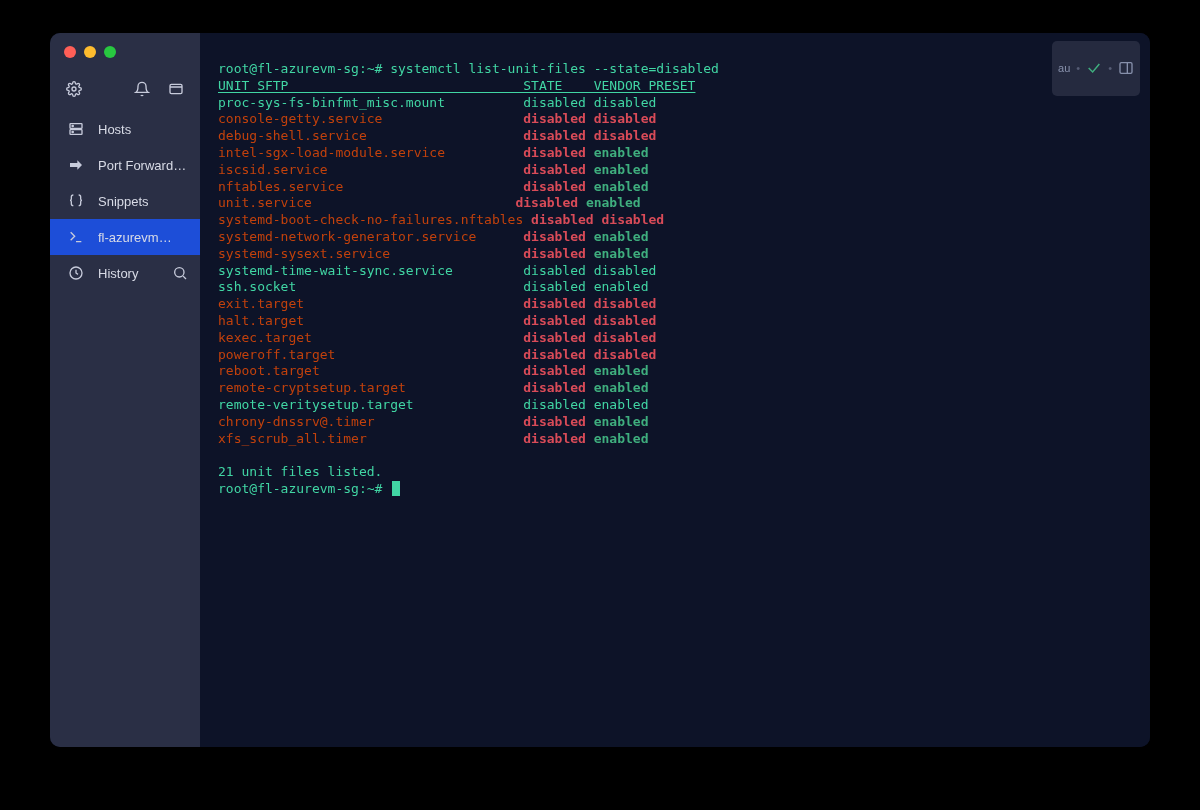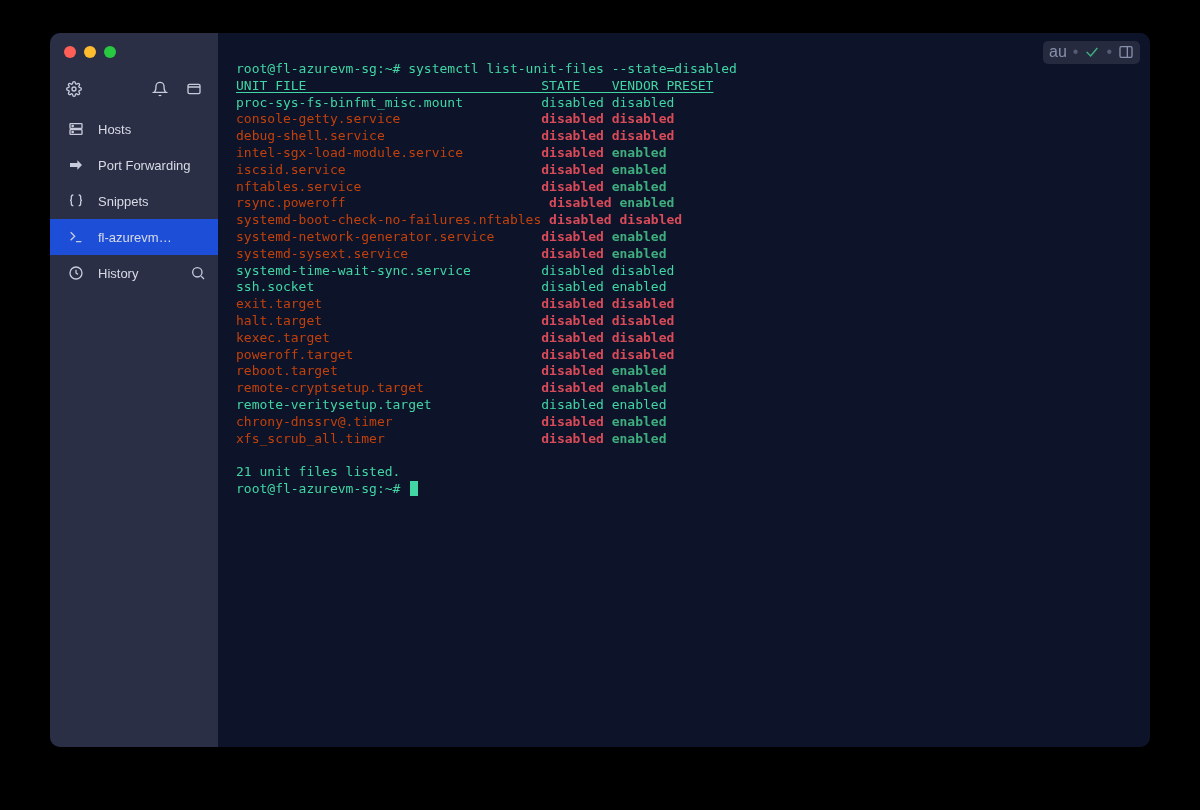--- a/index.html
+++ b/index.html
@@ -19,21 +19,21 @@
     margin-top: 33px;
     background: #0d1328;
     border-radius: 10px;
     display: flex;
     overflow: hidden;
     box-shadow: 0 10px 40px rgba(0,0,0,.6);
     position: relative;
   }
   
   .sidebar {
-    width: 168px;
+    width: 150px;
     background: #2a2f45;
     display: flex;
     flex-direction: column;
     font-family: -apple-system, BlinkMacSystemFont, 'Segoe UI', sans-serif;
     font-size: 13px;
     color: #dcdfea;
   }
   .titlebar {
     height: 38px;
     display: flex;
@@ -78,23 +78,23 @@
     overflow: hidden;
   }
   .titlebar-right {
     position: absolute;
     top: 8px; right: 10px;
     display: flex;
     align-items: center;
     gap: 6px;
     background: #252a3f;
     border-radius: 5px;
-    padding: 3px 6px;
+    padding: 19px 6px;
     color: #8790ab;
-    font-size: 16px;
+    font-size: 11px;
     font-family: -apple-system, sans-serif;
   }
   .titlebar-right .sep { color:#565c74; }
   .term-content { white-space: pre; font-family: ui-monospace, 'SF Mono', Menlo, Consolas, monospace; margin-top:14px;}
   .prompt { color: #41d6a4; }
   .cmd { color: #41d6a4; }
   .hdr { color: #41d6a4; text-decoration: underline; text-underline-offset: 2px; }
   .unit { color: #c2410c; }
   .state-db { color: #d94b58; font-weight: bold; }
   .vendor-db { color: #d94b58; font-weight: bold; }
@@ -207,28 +207,28 @@
         </span>
       <span class="sep">•</span>
       <span class="icon">
           <svg viewBox="0 0 24 24" fill="none" stroke="#8790ab" stroke-width="2">
             <rect x="3" y="4" width="18" height="16" rx="2"></rect>
             <line x1="14" y1="4" x2="14" y2="20"></line>
           </svg>
         </span>
     </div>
     <div class="term-content" id="term"><span class="prompt">root@fl-azurevm-sg:~#</span> <span class="cmd">systemctl list-unit-files --state=disabled</span>
-<span class="hdr">UNIT FILE                              STATE    VENDOR PRESET</span>
+<span class="hdr">UNIT SFTP                              STATE    VENDOR PRESET</span>
 <span class="link-row">proc-sys-fs-binfmt_misc.mount          disabled disabled      </span>
 <span class="unit">console-getty.service                  </span><span class="state-db">disabled</span> <span class="vendor-db">disabled</span>
 <span class="unit">debug-shell.service                    </span><span class="state-db">disabled</span> <span class="vendor-db">disabled</span>
 <span class="unit">intel-sgx-load-module.service          </span><span class="state-db">disabled</span> <span class="vendor-en">enabled</span>
 <span class="unit">iscsid.service                         </span><span class="state-db">disabled</span> <span class="vendor-en">enabled</span>
 <span class="unit">nftables.service                       </span><span class="state-db">disabled</span> <span class="vendor-en">enabled</span>
-<span class="unit">rsync.poweroff                          </span><span class="state-db">disabled</span> <span class="vendor-en">enabled</span>
+<span class="unit">unit.service                          </span><span class="state-db">disabled</span> <span class="vendor-en">enabled</span>
 <span class="unit">systemd-boot-check-no-failures.nftables </span><span class="state-db">disabled</span> <span class="vendor-db">disabled</span>
 <span class="unit">systemd-network-generator.service      </span><span class="state-db">disabled</span> <span class="vendor-en">enabled</span>
 <span class="unit">systemd-sysext.service                 </span><span class="state-db">disabled</span> <span class="vendor-en">enabled</span>
 <span class="link-row">systemd-time-wait-sync.service         disabled disabled      </span>
 <span class="link-row">ssh.socket                             disabled enabled      </span>
 <span class="unit">exit.target                            </span><span class="state-db">disabled</span> <span class="vendor-db">disabled</span>
 <span class="unit">halt.target                            </span><span class="state-db">disabled</span> <span class="vendor-db">disabled</span>
 <span class="unit">kexec.target                           </span><span class="state-db">disabled</span> <span class="vendor-db">disabled</span>
 <span class="unit">poweroff.target                        </span><span class="state-db">disabled</span> <span class="vendor-db">disabled</span>
 <span class="unit">reboot.target                          </span><span class="state-db">disabled</span> <span class="vendor-en">enabled</span>

